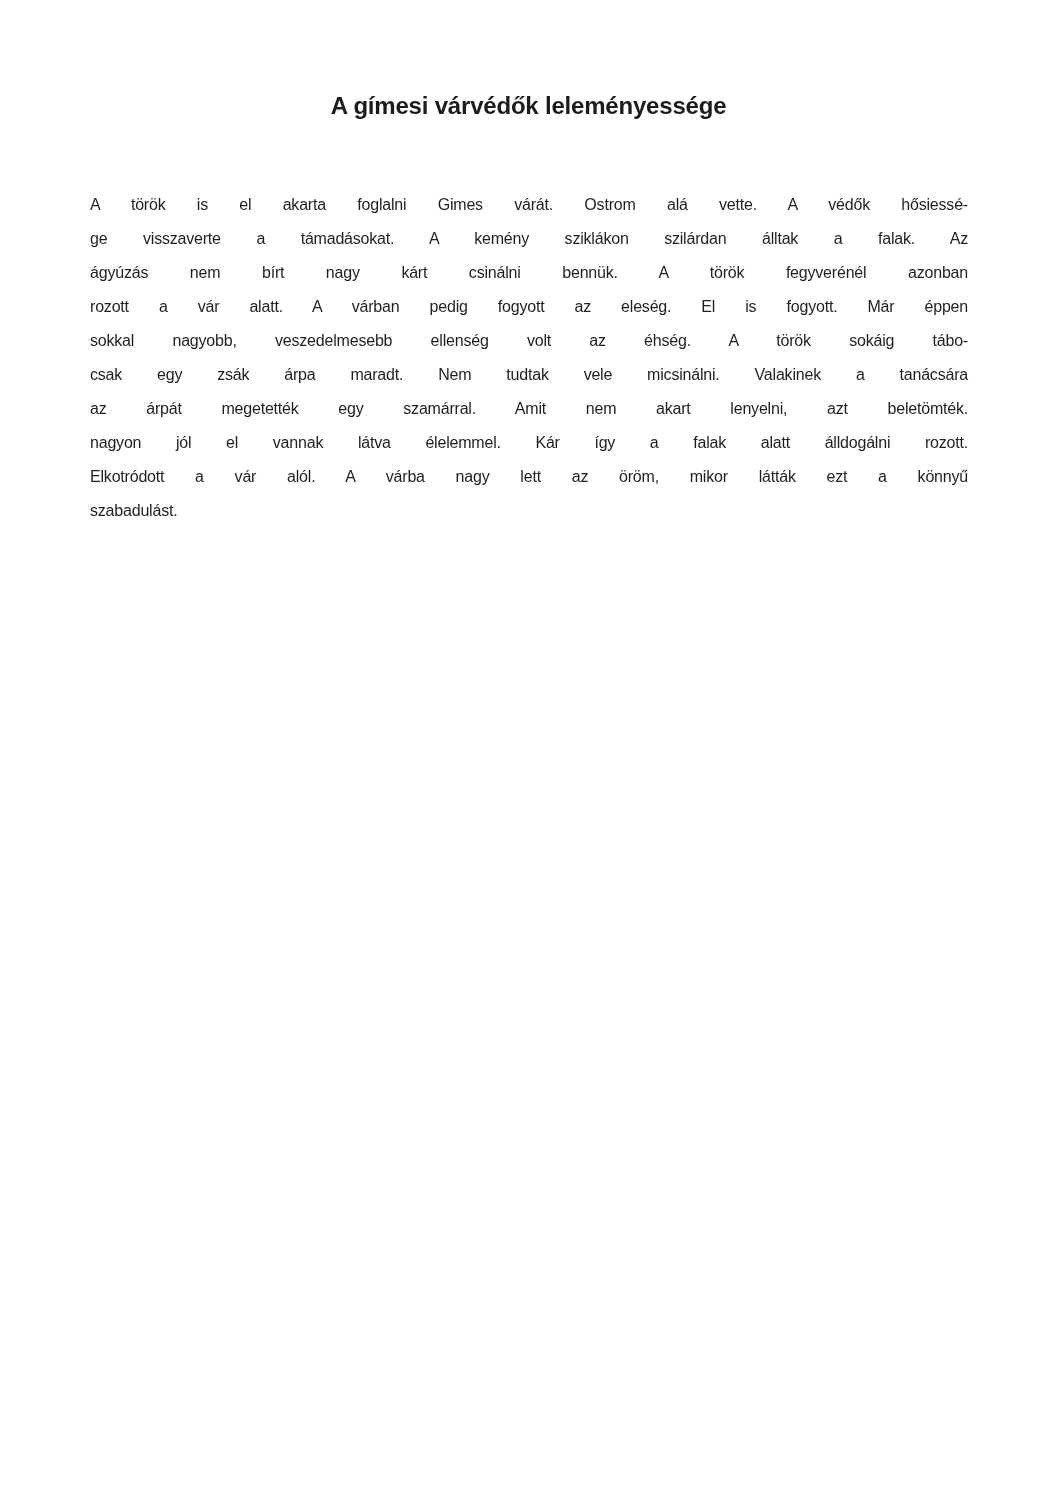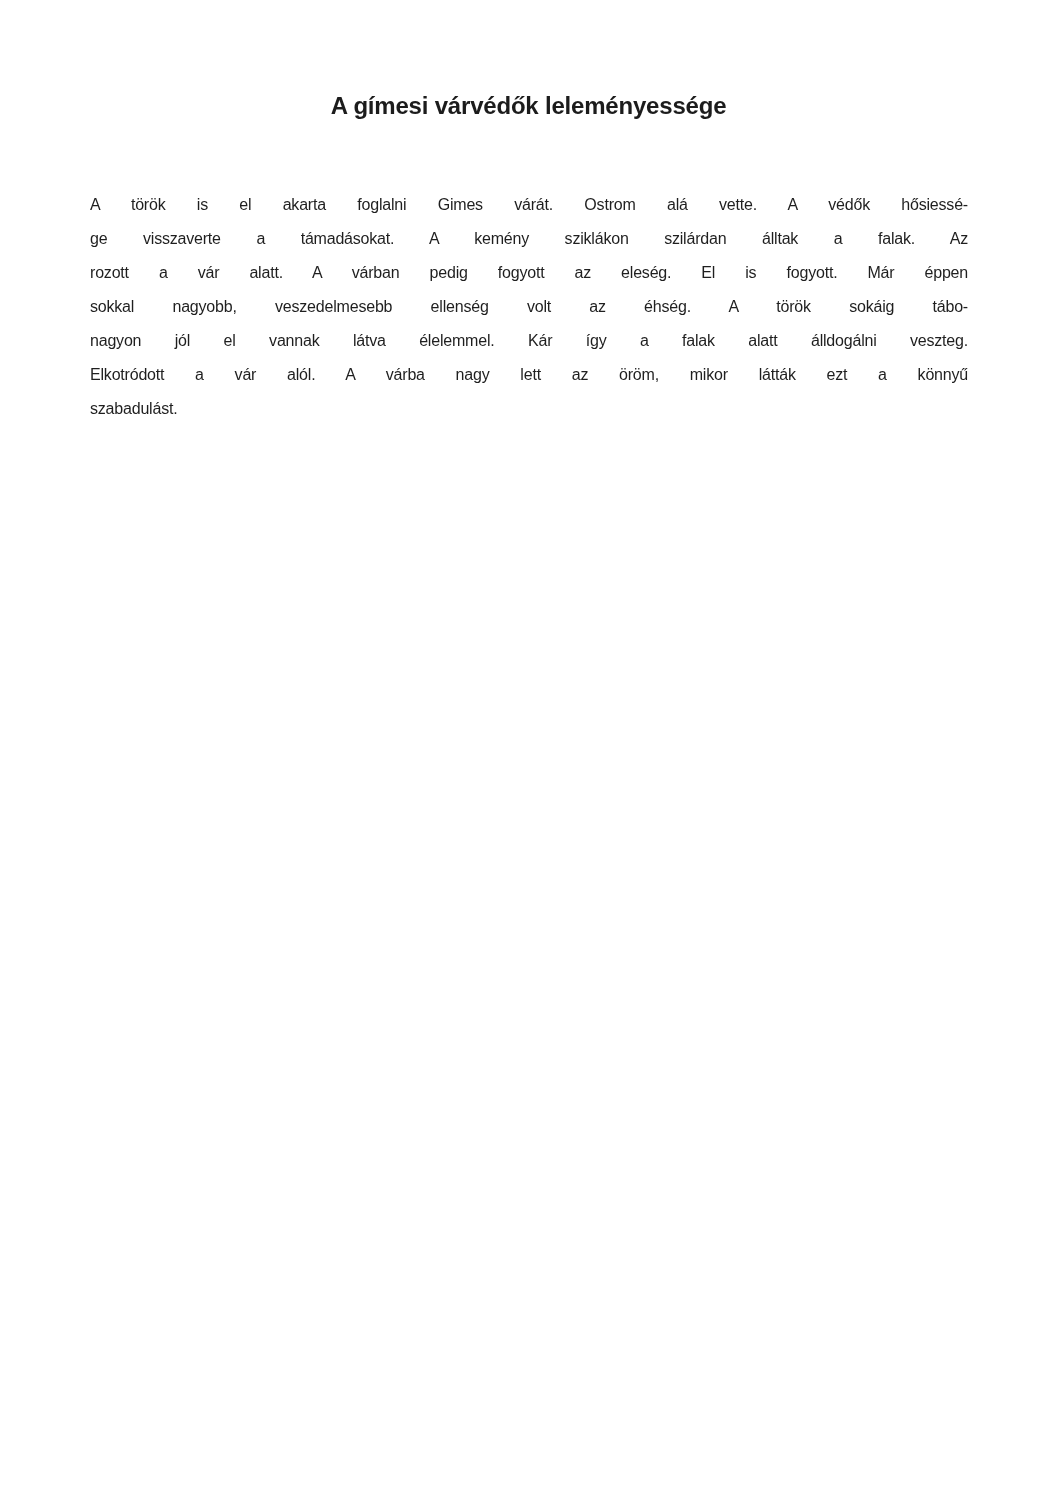--- a/index.html
+++ b/index.html
@@ -51,20 +51,23 @@
 </head>
 <body>
 
 <div class="page">
 
   <div class="doc-title">A gímesi várvédők leleményessége</div>
 
   <div class="doc-body">
     <div class="doc-line">A török is el akarta foglalni Gimes várát. Ostrom alá vette. A védők hősiessé-</div>
     <div class="doc-line">ge visszaverte a támadásokat. A kemény sziklákon szilárdan álltak a falak. Az</div>
+    <div class="doc-line">ágyúzás nem bírt nagy kárt csinálni bennük. A török fegyverénél azonban</div>
     <div class="doc-line">rozott a vár alatt. A várban pedig fogyott az eleség. El is fogyott. Már éppen</div>
     <div class="doc-line">sokkal nagyobb, veszedelmesebb ellenség volt az éhség. A török sokáig tábo-</div>
-    <div class="doc-line">nagyon jól el vannak látva élelemmel. Kár így a falak alatt álldogálni veszteg.</div>
+    <div class="doc-line">csak egy zsák árpa maradt. Nem tudtak vele micsinálni. Valakinek a tanácsára</div>
+    <div class="doc-line">az árpát megetették egy szamárral. Amit nem akart lenyelni, azt beletömték.</div>
+    <div class="doc-line">nagyon jól el vannak látva élelemmel. Kár így a falak alatt álldogálni rozott.</div>
     <div class="doc-line">Elkotródott a vár alól. A várba nagy lett az öröm, mikor látták ezt a könnyű</div>
     <div class="doc-line last">szabadulást.</div>
   </div>
 
 </div>
 
 </body></html>

